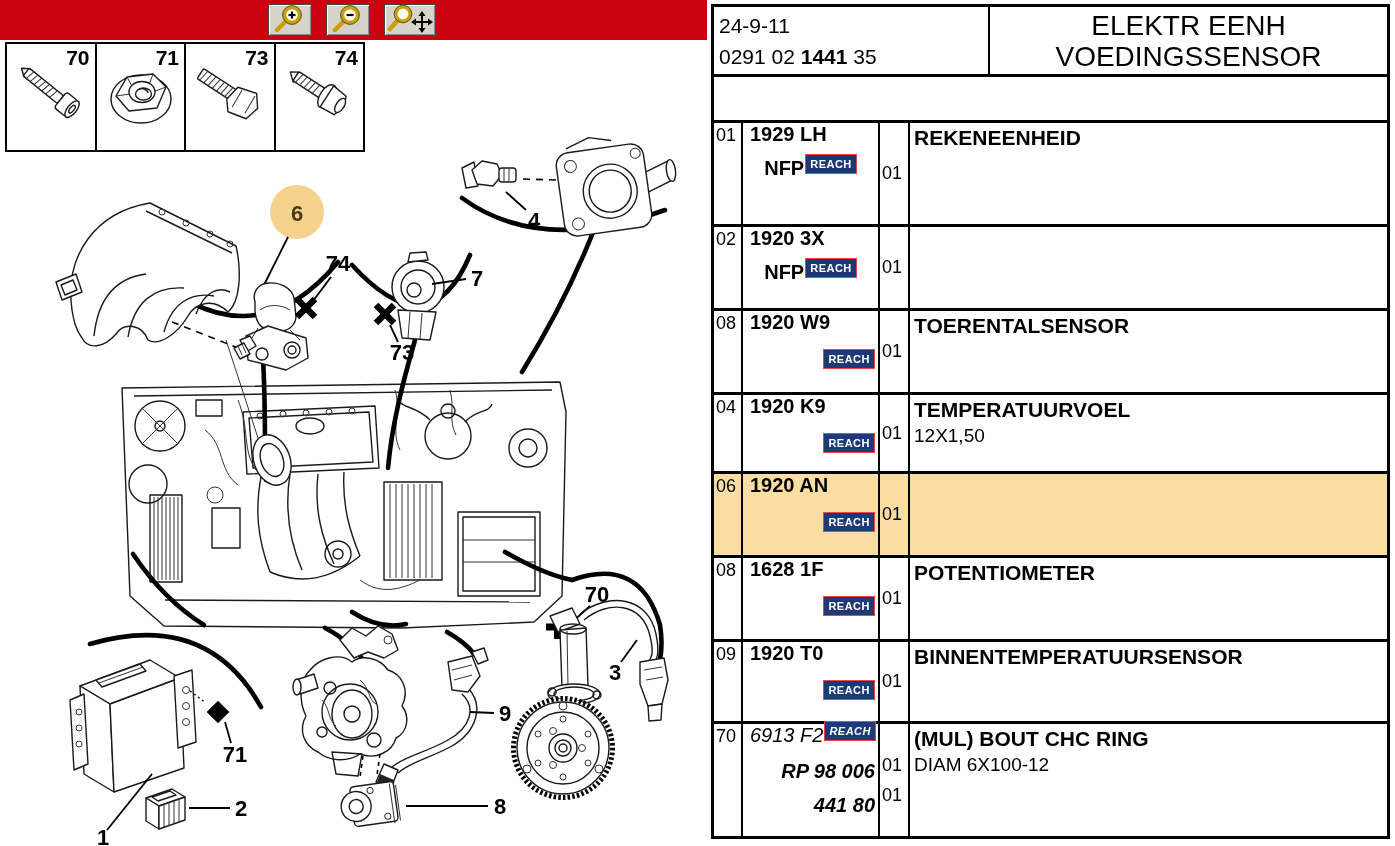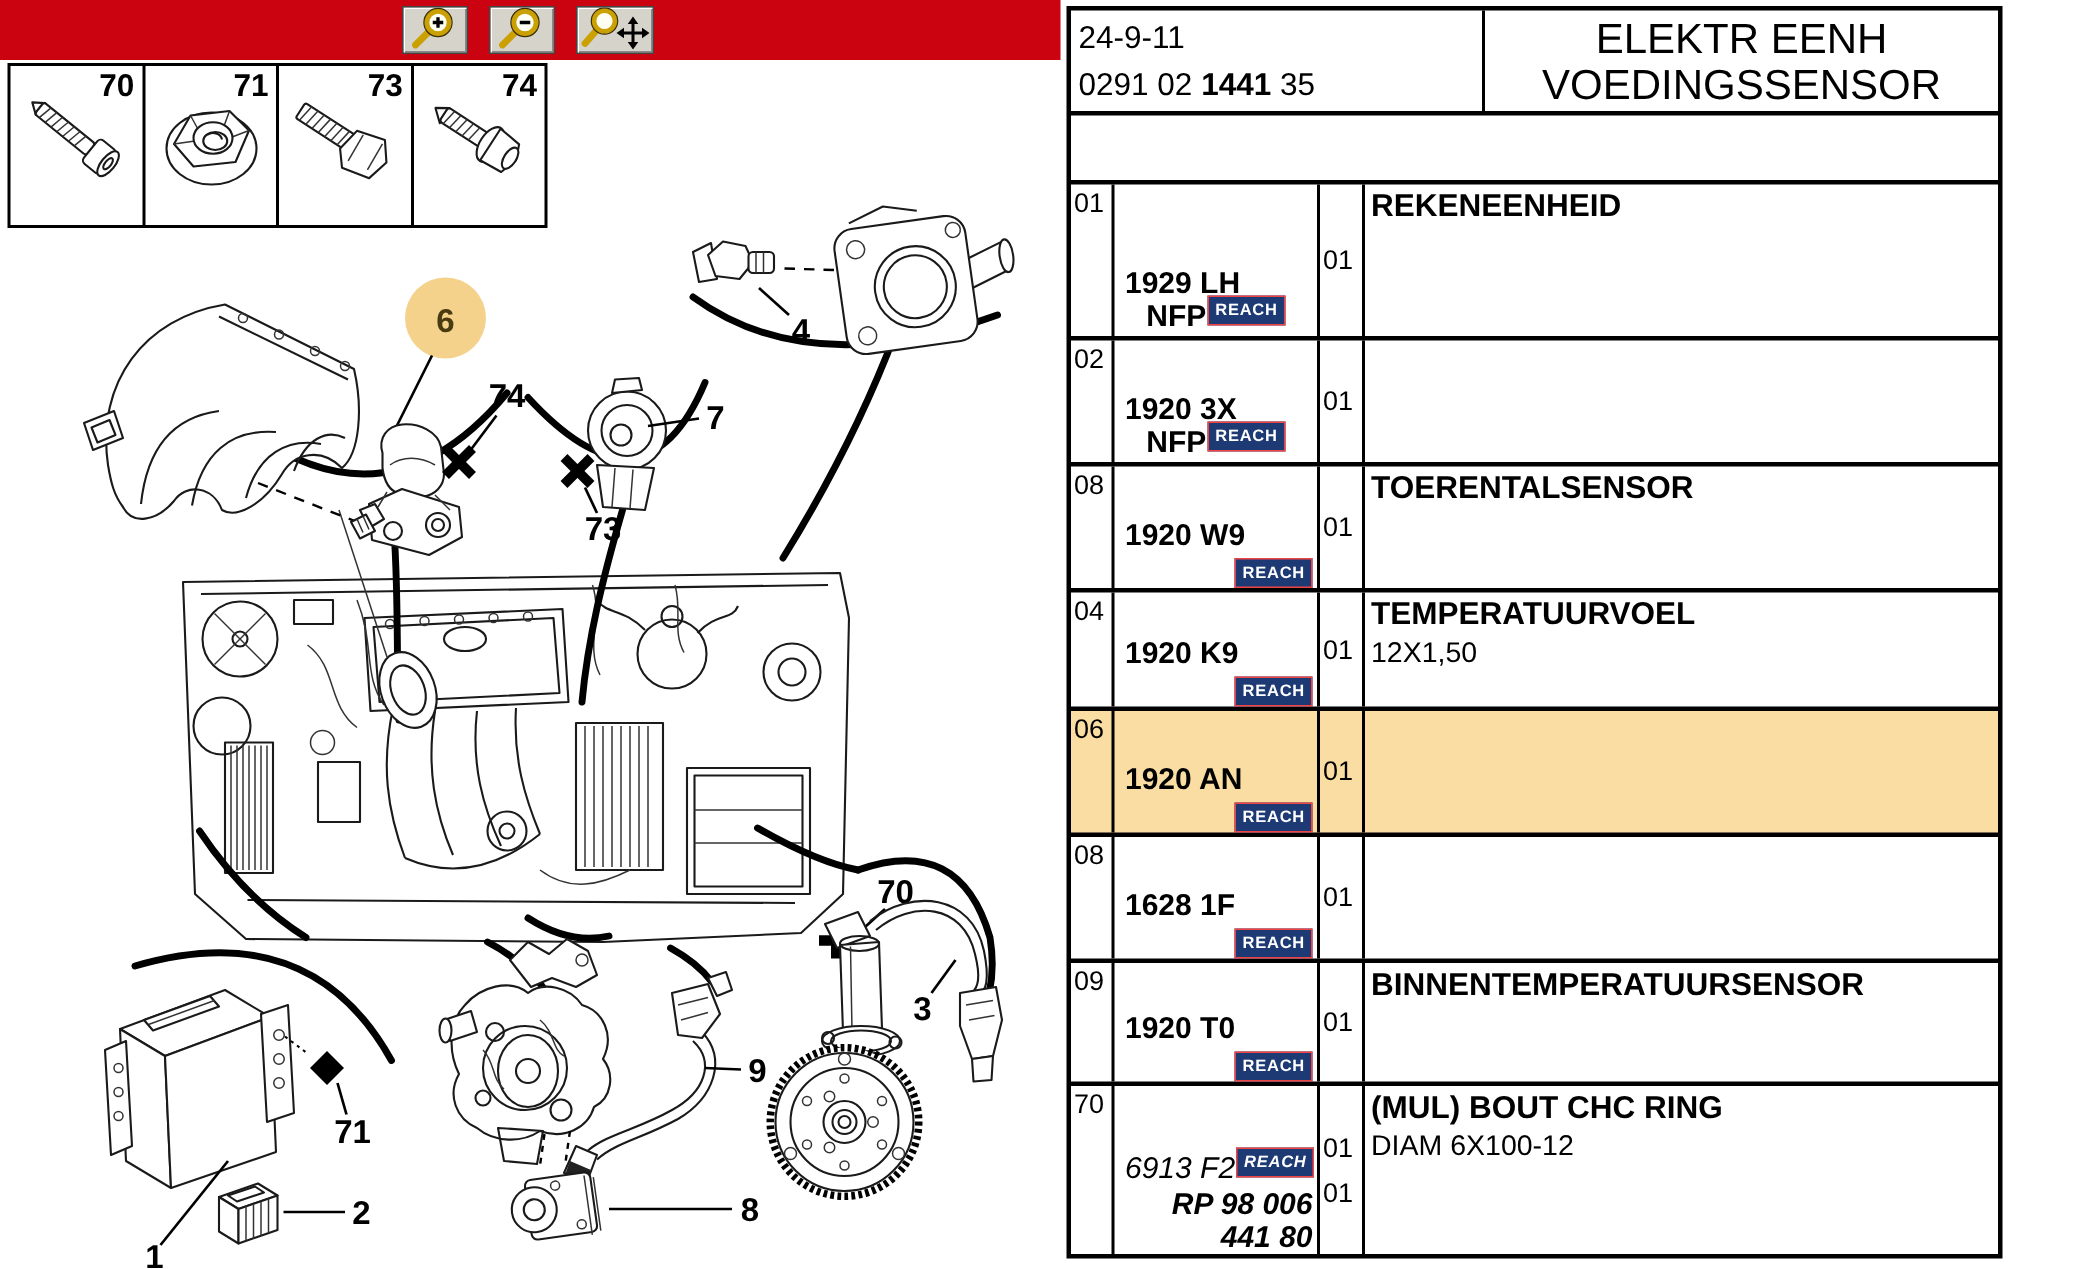--- a/index.html
+++ b/index.html
@@ -29,33 +29,33 @@
   #diagram svg{display:block}
   .art{stroke:#1a1a1a;stroke-width:1.4;fill:#fff;stroke-linejoin:round}
   .artn{stroke:#1a1a1a;stroke-width:1.4;fill:none;stroke-linejoin:round}
   .thin{stroke:#333;stroke-width:1;fill:none}
   .swoosh{stroke:#000;stroke-width:4.6;fill:none;stroke-linecap:round}
   .leader{stroke:#000;stroke-width:1.8;fill:none}
   .dash{stroke:#000;stroke-width:1.6;fill:none;stroke-dasharray:7 6}
   .callout{font-family:"Liberation Sans",sans-serif;font-weight:bold;font-size:22px;fill:#000}
 
   
-  #table{position:absolute;left:711px;top:4px;width:624px;border:3px solid #000;background:#fff}
+  #table{position:absolute;left:711px;top:4px;width:679px;border:3px solid #000;background:#fff}
   #thead{display:grid;grid-template-columns:276px 1fr;border-bottom:3px solid #000;height:70px}
   #thead .hleft{border-right:2px solid #000;padding:3px 0 0 5px;font-size:21px;line-height:31px}
   #thead .hright{display:flex;flex-direction:column;justify-content:center;align-items:center;font-size:28px;line-height:31px}
   #emptyband{height:46px;border-bottom:3px solid #000}
   .trow{display:grid;grid-template-columns:29px 137px 30px 1fr;border-bottom:3px solid #000}
   .trow:last-child{border-bottom:none}
   .trow.hl{background:var(--row_highlight)}
   .cell{border-right:2px solid #000}
   .c-desc{border-right:none;padding:2px 0 0 4px}
   .c-callout{font-size:18px;padding:2px 0 0 2px}
   .c-qty{font-size:18px;display:flex;flex-direction:column;justify-content:center;gap:9px;padding-left:2px}
-  .c-part{display:flex;flex-direction:column;justify-content:flex-end;gap:0;font-size:20px}
+  .c-part{display:flex;flex-direction:column;justify-content:flex-start;gap:12px;font-size:20px}
   .pline{line-height:22px}
   .al-left{text-align:left;padding-left:7px}
   .al-center{text-align:center}
   .al-right{text-align:right;padding-right:3px}
   .st-bold{font-weight:bold}
   .st-italic{font-style:italic}
   .st-italicbold{font-style:italic;font-weight:bold}
   .reach{display:inline-block;background:var(--badge_bg);color:#fff;font-size:11px;font-weight:bold;
          letter-spacing:.5px;line-height:1;padding:4px 4px 3px;border:1px solid #ef4444}
   .reach.sup{position:relative;top:-7px;margin-left:1px}
@@ -603,20 +603,23 @@
 
   <div class="trow" style="min-height: 84px;">
     <div class="cell c-callout">08</div>
     <div class="cell c-part">
             <div class="pline al-left st-bold"><span>1628 1F</span></div>
             <div class="pline al-right"><span class="reach">REACH</span></div>
           </div>
     <div class="cell c-qty">
             <div>01</div>
           </div>
+    <div class="cell c-desc">
+            <div class="dmain">POTENTIOMETER</div>
+          </div>
   </div>
 
   <div class="trow" style="min-height: 82px;">
     <div class="cell c-callout">09</div>
     <div class="cell c-part">
             <div class="pline al-left st-bold"><span>1920 T0</span></div>
             <div class="pline al-right"><span class="reach">REACH</span></div>
           </div>
     <div class="cell c-qty">
             <div>01</div>

